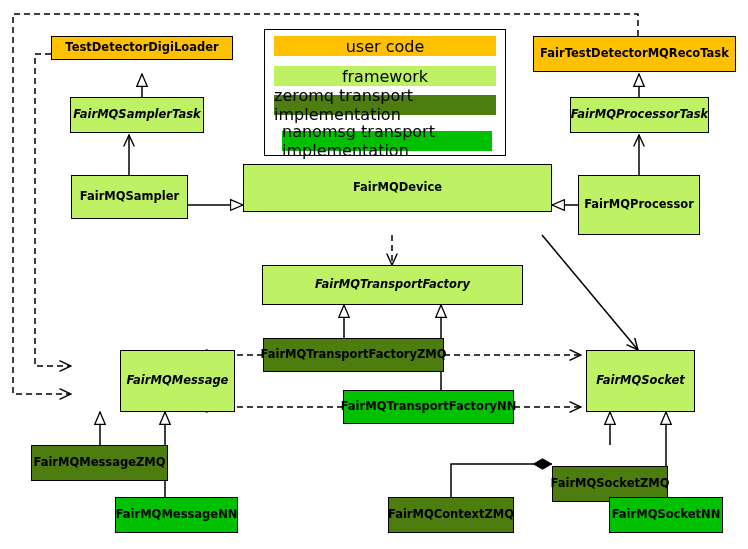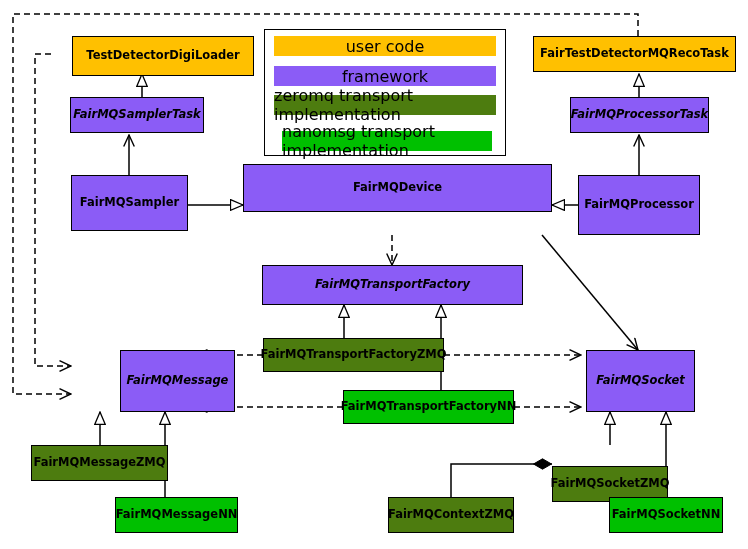--- a/index.html
+++ b/index.html
@@ -4,21 +4,21 @@
 <style>
   html,body{margin:0;padding:0;background:#ffffff;}
   body{font-family:"DejaVu Sans","Liberation Sans",sans-serif;}
   #canvas{position:relative;width:748px;height:549px;background:#ffffff;overflow:hidden;}
   svg#edges{position:absolute;left:0;top:0;width:748px;height:549px;pointer-events:none;}
   .node{position:absolute;box-sizing:border-box;border:1.6px solid #000;
         display:flex;align-items:center;justify-content:center;text-align:center;
         font-size:11.5px;font-weight:bold;color:#000;line-height:1.15;padding:0 4px;}
   .node.abstract{font-style:italic;}
   .c-user{background:#FFC000;}
-  .c-frame{background:#8b5cf6;}
+  .c-frame{background:#bef264;}
   .c-zmq{background:#4d7c0f;}
   .c-nn{background:#00C000;}
   .legend-box{position:absolute;box-sizing:border-box;border:1.6px solid #000;background:#fff;}
   .legend-row{position:absolute;box-sizing:border-box;display:flex;align-items:center;
               justify-content:center;font-size:16px;color:#000;font-weight:normal;}
 </style>
 </head>
 <body>
 
 <div id="canvas">
@@ -89,37 +89,37 @@
   <div class="legend-row c-frame" style="left:274px;top:66px;width:222px;height:20px;">
     <span>framework</span>
   </div>
   <div class="legend-row c-zmq" style="left:274px;top:95px;width:222px;height:20px;">
     <span>zeromq transport implementation</span>
   </div>
   <div class="legend-row c-nn" style="left:282px;top:124px;width:210px;height:20px;margin-top:7px;">
     <span>nanomsg transport implementation</span>
   </div>
 
-  <div class="node c-user" style="left:51px;top:36px;width:182px;height:40px;margin-left:21px;">
+  <div class="node c-user" style="left:51px;top:36px;width:182px;height:24px;">
     <span>TestDetectorDigiLoader</span>
   </div>
 
   <div class="node c-user" style="left:533px;top:36px;width:203px;height:36px;">
     <span>FairTestDetectorMQRecoTask</span>
   </div>
 
   <div class="node c-frame abstract" style="left:70px;top:97px;width:134px;height:36px;">
     <span>FairMQSamplerTask</span>
   </div>
 
   <div class="node c-frame abstract" style="left:570px;top:97px;width:139px;height:36px;">
     <span>FairMQProcessorTask</span>
   </div>
 
-  <div class="node c-frame" style="left:71px;top:175px;width:117px;height:56px;">
+  <div class="node c-frame" style="left:71px;top:175px;width:117px;height:44px;">
     <span>FairMQSampler</span>
   </div>
 
   <div class="node c-frame" style="left:243px;top:164px;width:309px;height:48px;">
     <span>FairMQDevice</span>
   </div>
 
   <div class="node c-frame" style="left:578px;top:175px;width:122px;height:60px;">
     <span>FairMQProcessor</span>
   </div>

